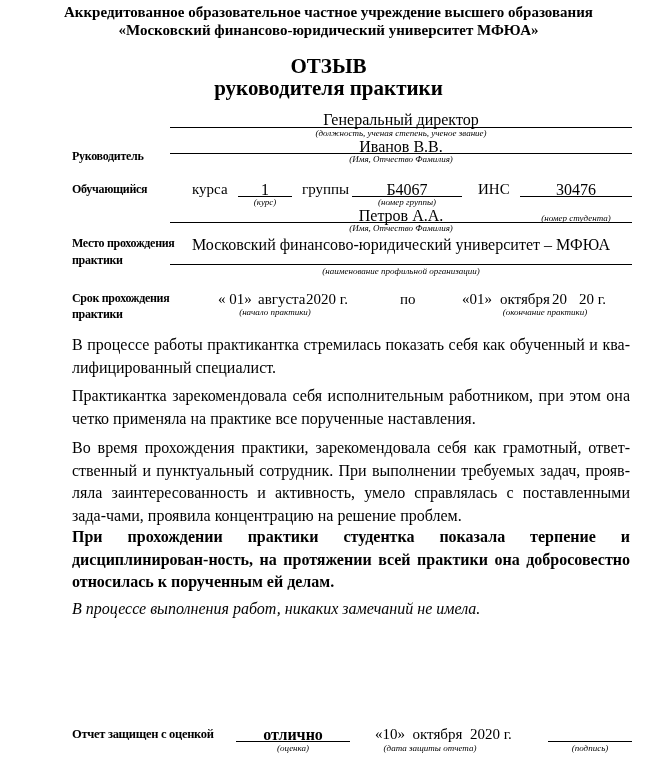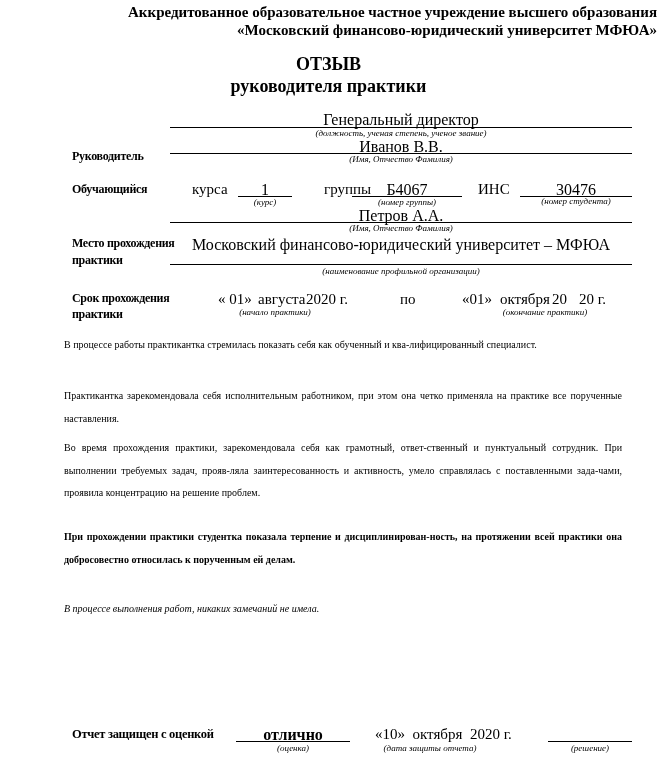--- a/index.html
+++ b/index.html
@@ -1,28 +1,28 @@
 <!DOCTYPE html>
 <html><head>
 <meta charset="utf-8">
 <style>
   html, body { margin: 0; padding: 0; background: #ffffff; }
   body {
     width: 657px; height: 760px; position: relative; overflow: hidden;
     font-family: "Liberation Serif", serif; color: #000;
   }
   .abs { position: absolute; }
-  .hdr { left: 0; width: 657px; font-weight: bold; font-size: 15px; text-align: right; }
-  .title { left: 0; width: 657px; font-weight: bold; font-size: 18px; text-align: center; }
+  .hdr { left: 0; width: 657px; font-weight: bold; font-size: 15px; text-align: center; }
+  .title { left: 0; width: 657px; font-weight: bold; font-size: 21px; text-align: center; }
   .label { font-weight: bold; font-size: 12px; letter-spacing: -0.3px; line-height: 17px; }
   .val { font-size: 16px; text-align: center; }
   .cap { font-size: 9px; font-style: italic; text-align: center; }
   .line { position: absolute; height: 0; border-top: 1px solid #000; }
   .para {
-    left: 64px; width: 558px; font-size: 10px; line-height: 22.5px;
+    left: 72px; width: 558px; font-size: 16px; line-height: 22.5px;
     text-align: justify; margin: 0;
   }
   .txt { font-size: 15px; }
 </style>
 </head>
 <body>
 
 <div class="abs hdr" style="top:4px;">Аккредитованное образовательное частное учреждение высшего образования</div>
 <div class="abs hdr" style="top:22px;">«Московский финансово-юридический университет МФЮА»</div>
 <div class="abs title" style="top:54px;">ОТЗЫВ</div>
@@ -34,28 +34,28 @@
 <div class="abs cap" style="left:170px; width:462px; top:128px;">(должность, ученая степень, ученое звание)</div>
 <div class="abs val" style="left:170px; width:462px; top:138px;">Иванов В.В.</div>
 <div class="line" style="left:170px; width:462px; top:153px;"></div>
 <div class="abs cap" style="left:170px; width:462px; top:154px;">(Имя, Отчество Фамилия)</div>
 
 <div class="abs label" style="left:72px; top:181px;">Обучающийся</div>
 <div class="abs txt" style="left:192px; top:181px;">курса</div>
 <div class="abs val" style="left:238px; width:54px; top:181px;">1</div>
 <div class="line" style="left:238px; width:54px; top:196px;"></div>
 <div class="abs cap" style="left:238px; width:54px; top:197px;">(курс)</div>
-<div class="abs txt" style="left:302px; top:181px;margin-left:22px;">группы</div>
+<div class="abs txt" style="left:302px; top:181px;">группы</div>
 <div class="abs val" style="left:352px; width:110px; top:181px;">Б4067</div>
 <div class="line" style="left:352px; width:110px; top:196px;"></div>
 <div class="abs cap" style="left:352px; width:110px; top:197px;">(номер группы)</div>
 <div class="abs txt" style="left:478px; top:181px;">ИНС</div>
 <div class="abs val" style="left:520px; width:112px; top:181px;">30476</div>
 <div class="line" style="left:520px; width:112px; top:196px;"></div>
-<div class="abs cap" style="left:520px; width:112px; top:196px;">(номер студента)</div>
+<div class="abs cap" style="left:520px; width:112px; top:213px;">(номер студента)</div>
 <div class="abs val" style="left:170px; width:462px; top:207px;">Петров А.А.</div>
 <div class="line" style="left:170px; width:462px; top:222px;"></div>
 <div class="abs cap" style="left:170px; width:462px; top:223px;">(Имя, Отчество Фамилия)</div>
 
 <div class="abs label" style="left:72px; top:235px;">Место прохождения</div>
 <div class="abs label" style="left:72px; top:252px;">практики</div>
 <div class="abs val" style="left:170px; width:462px; top:236px;">Московский финансово-юридический университет – МФЮА</div>
 <div class="line" style="left:170px; width:462px; top:264px;"></div>
 <div class="abs cap" style="left:170px; width:462px; top:266px;">(наименование профильной организации)</div>
 
@@ -79,13 +79,13 @@
 <p class="abs para" style="top:598px;font-style:italic;">В процессе выполнения работ, никаких замечаний не имела.</p>
 
 <div class="abs label" style="left:72px; top:726px; font-size:12.5px;">Отчет защищен с оценкой</div>
 <div class="abs val" style="left:236px; width:114px; top:726px; font-weight:bold;">отлично</div>
 <div class="line" style="left:236px; width:114px; top:741px;"></div>
 <div class="abs cap" style="left:236px; width:114px; top:743px;">(оценка)</div>
 <div class="abs txt" style="left:375px; top:726px; white-space:pre;">«10»  октября  2020 г.</div>
 <div class="abs cap" style="left:365px; width:130px; top:743px;">(дата защиты отчета)</div>
 <div class="abs" style="left:548px; width:84px; top:726px; height:15px;"></div>
 <div class="line" style="left:548px; width:84px; top:741px;"></div>
-<div class="abs cap" style="left:548px; width:84px; top:743px;">(решение)</div>
+<div class="abs cap" style="left:548px; width:84px; top:743px;">(подпись)</div>
 
 </body></html>

